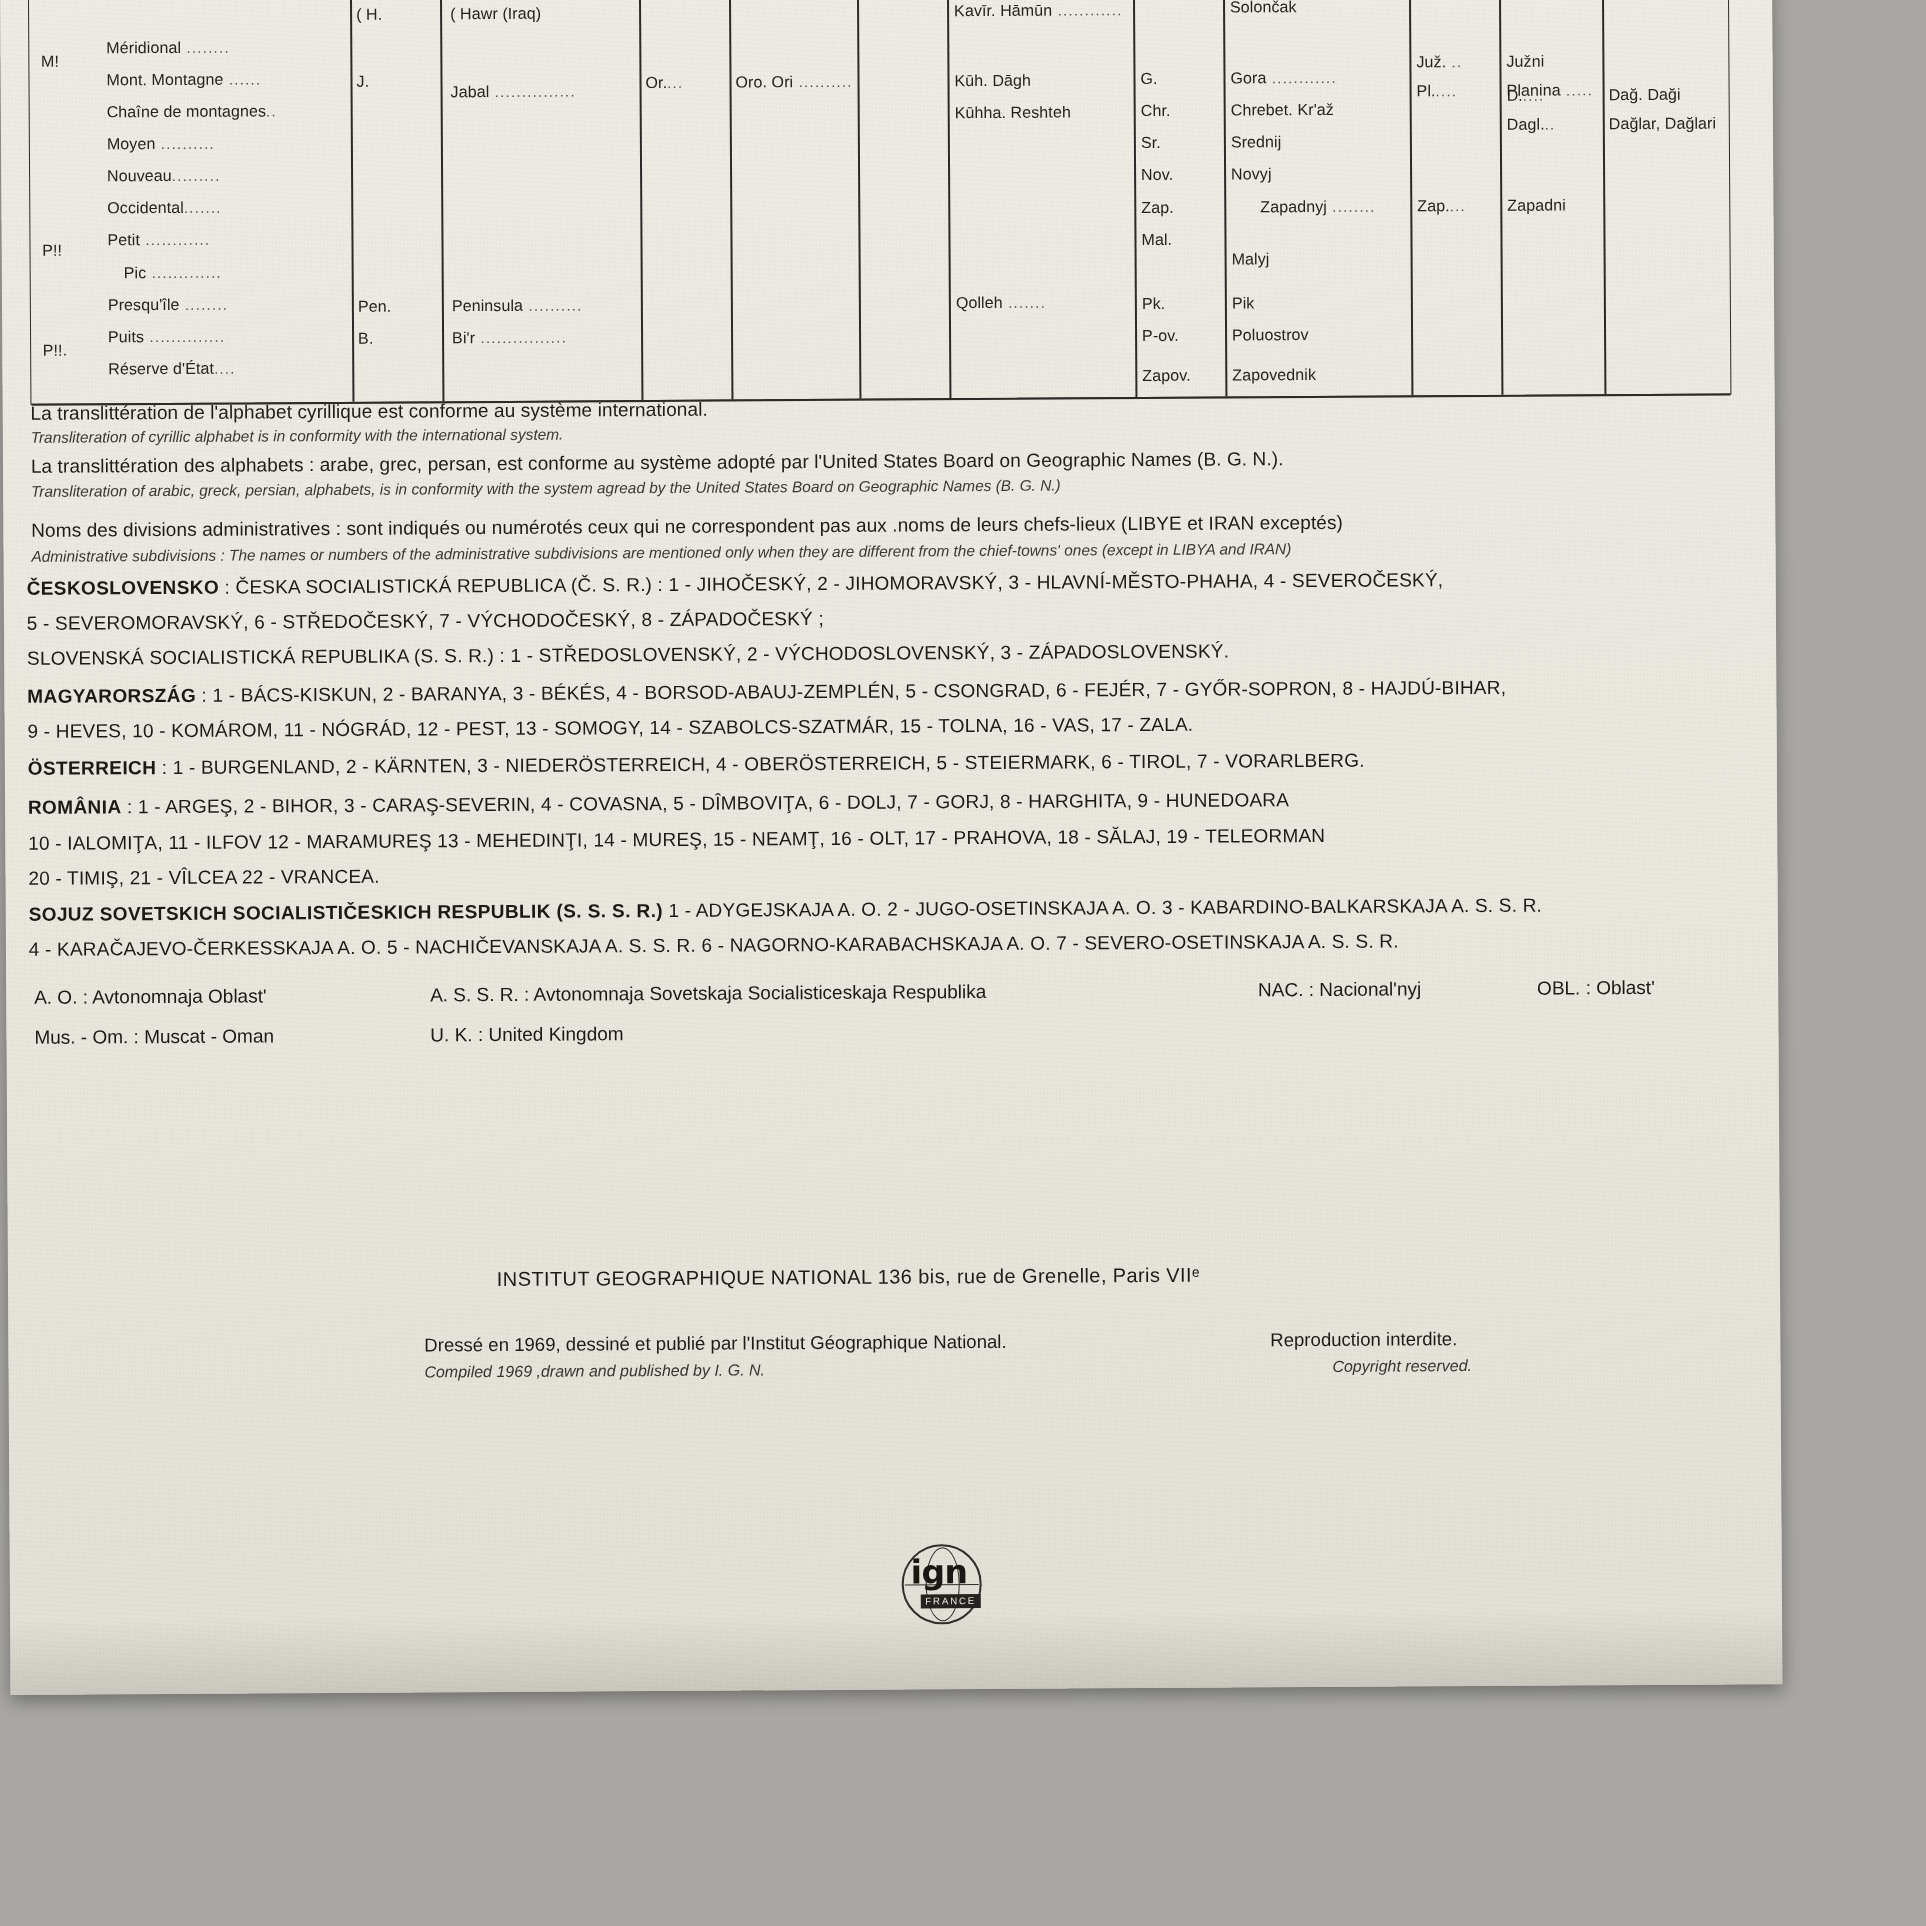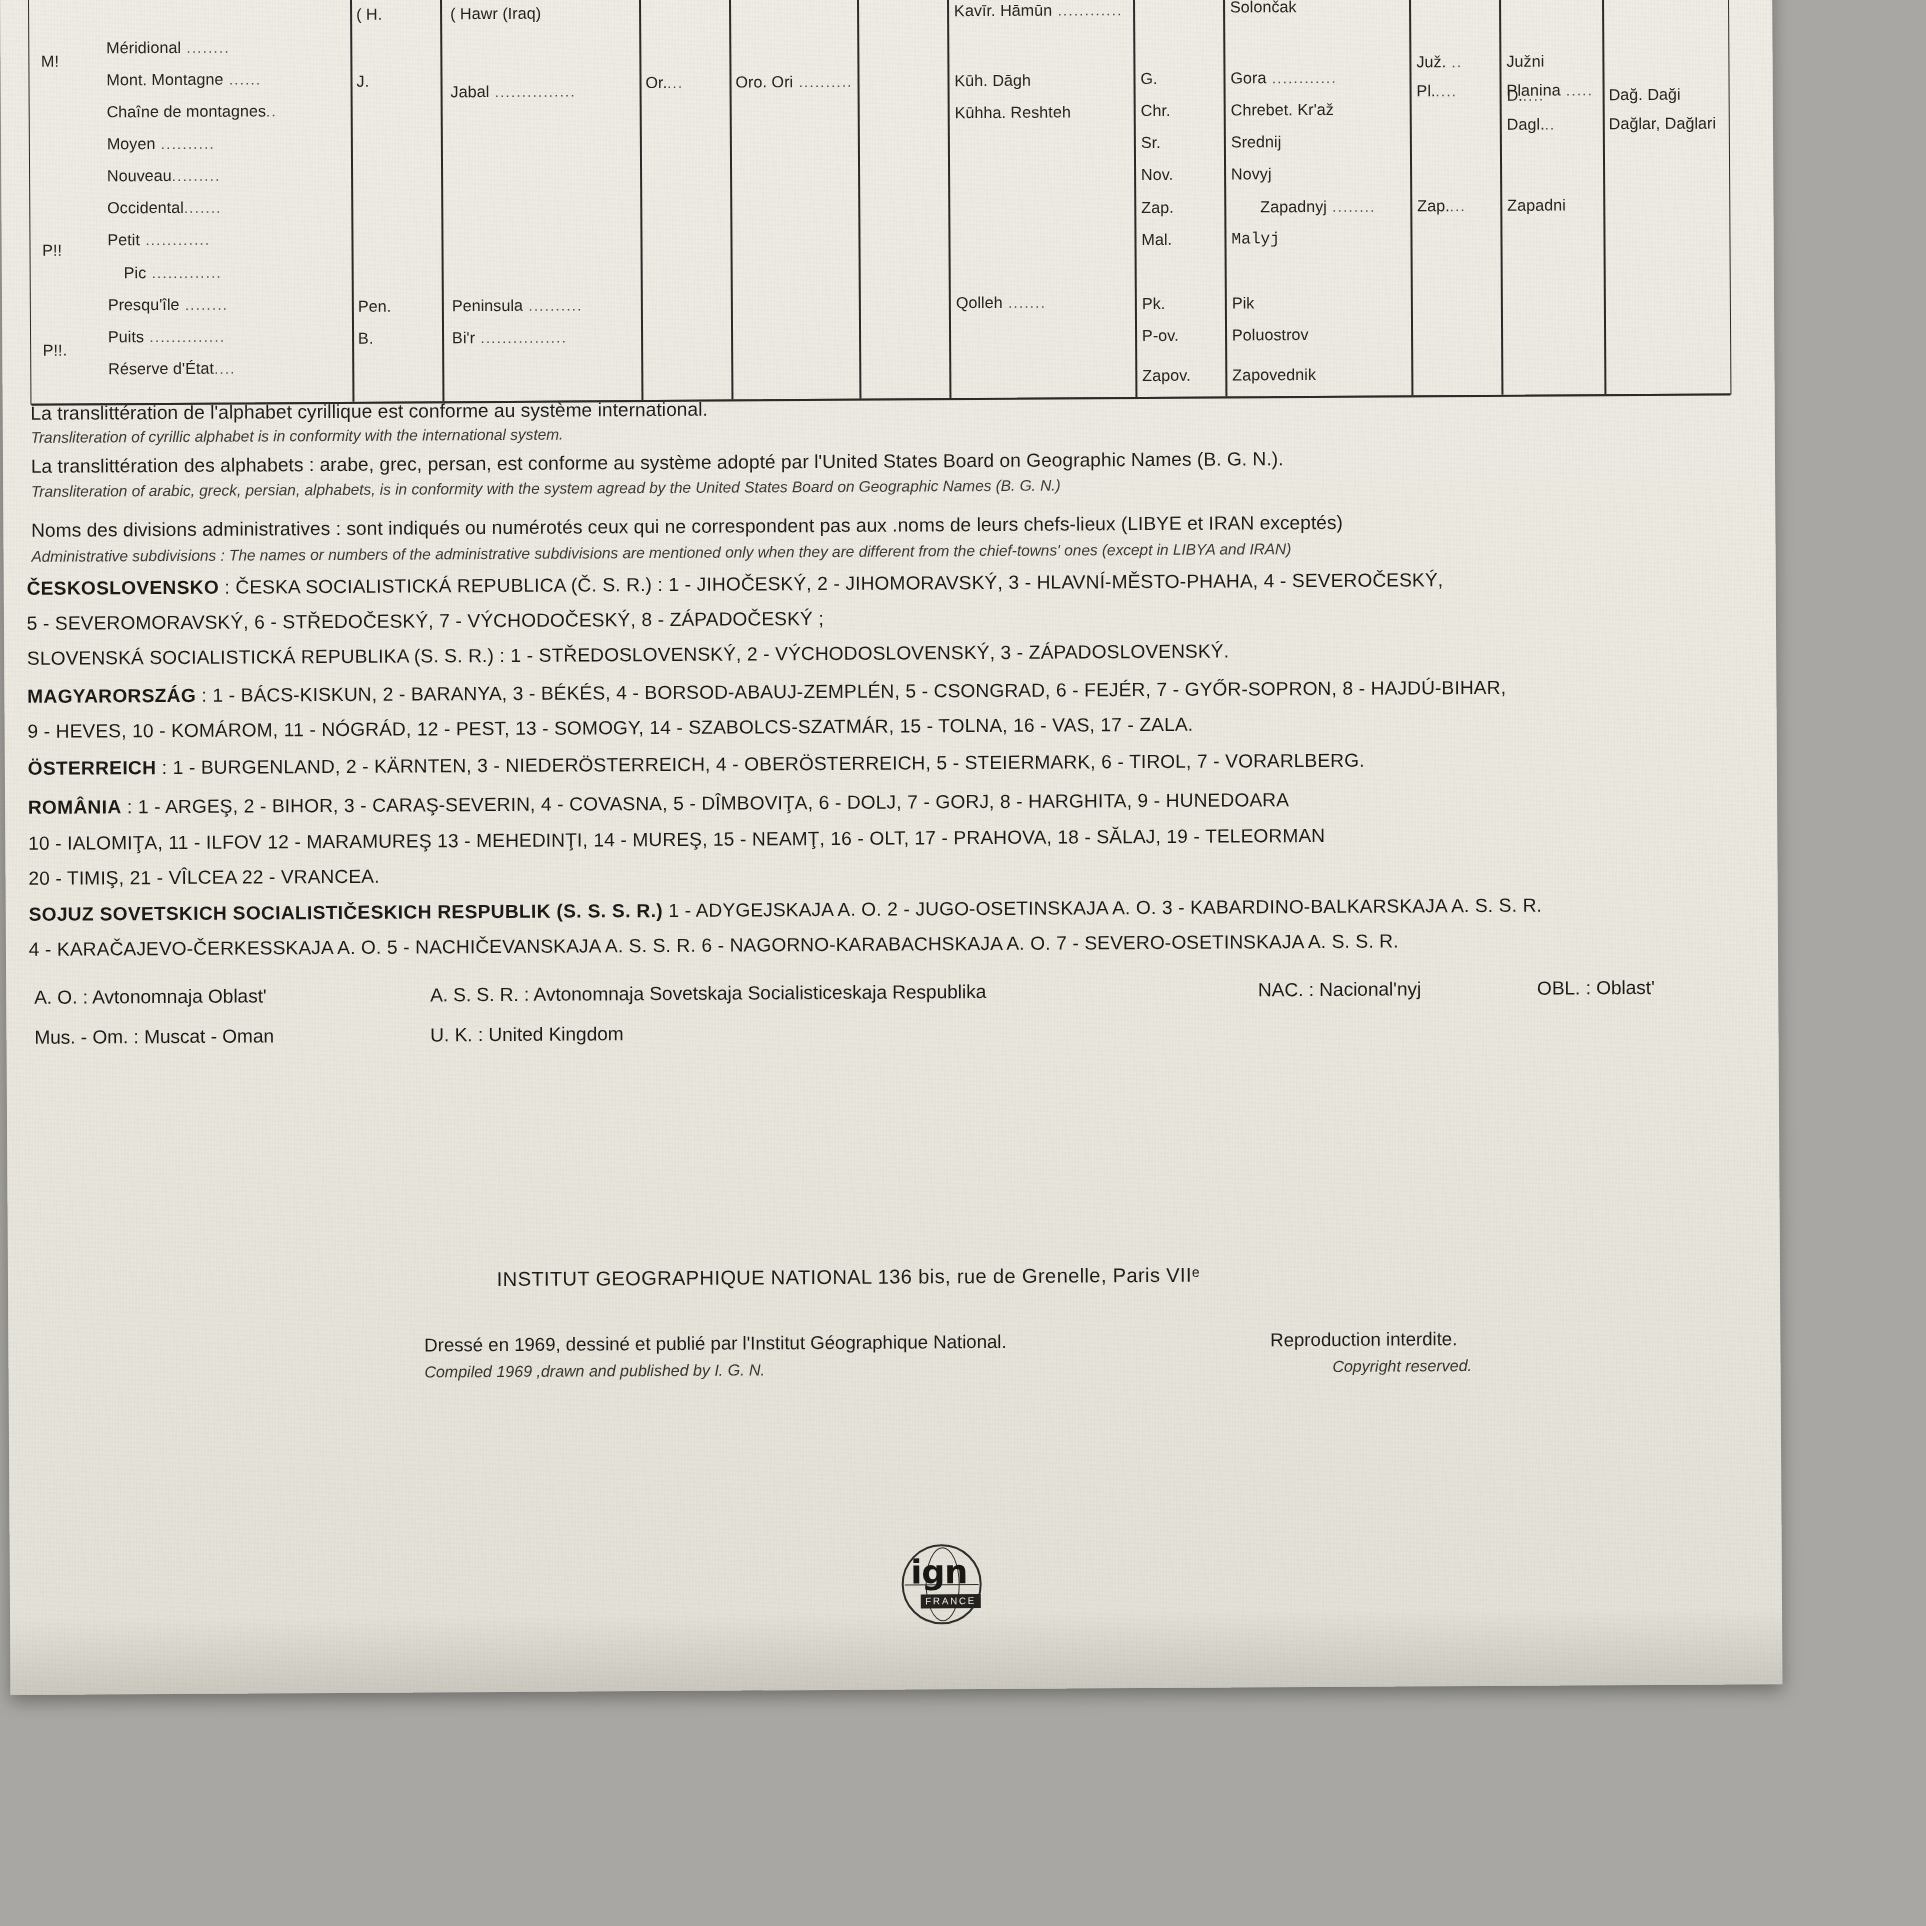--- a/index.html
+++ b/index.html
@@ -251,21 +251,21 @@
       <div class="cell" style="left:1201px; top:371px;"><span>Gora</span><span class="dots"> ............</span></div>
       <div class="cell" style="left:1111px; top:403px;">Chr.</div>
       <div class="cell" style="left:1201px; top:403px;">Chrebet. Kr'až</div>
       <div class="cell" style="left:1111px; top:435px;text-align:right;">Sr.</div>
       <div class="cell" style="left:1201px; top:435px;">Srednij</div>
       <div class="cell" style="left:1111px; top:467px;">Nov.</div>
       <div class="cell" style="left:1201px; top:467px;">Novyj</div>
       <div class="cell" style="left:1111px; top:500px;">Zap.</div>
       <div class="cell" style="left:1201px; top:500px;margin-left:29px;"><span>Zapadnyj</span><span class="dots"> ........</span></div>
       <div class="cell" style="left:1111px; top:532px;">Mal.</div>
-      <div class="cell" style="left:1201px; top:532px;font-family:Liberation Mono, monospace;">Malyj</div>
+      <div class="cell" style="left:1201px; top:552px;">Malyj</div>
       <div class="cell" style="left:1111px; top:596px;">Pk.</div>
       <div class="cell" style="left:1201px; top:596px;">Pik</div>
       <div class="cell" style="left:1111px; top:628px;">P-ov.</div>
       <div class="cell" style="left:1201px; top:628px;">Poluostrov</div>
       <div class="cell" style="left:1111px; top:668px;">Zapov.</div>
       <div class="cell" style="left:1201px; top:668px;">Zapovednik</div>
 
       <div class="cell" style="left:1387px; top:356px;"><span>Juž.</span><span class="dots"> ..</span></div>
       <div class="cell" style="left:1477px; top:356px;">Južni</div>
       <div class="cell" style="left:1387px; top:385px;"><span>Pl.</span><span class="dots">....</span></div>

